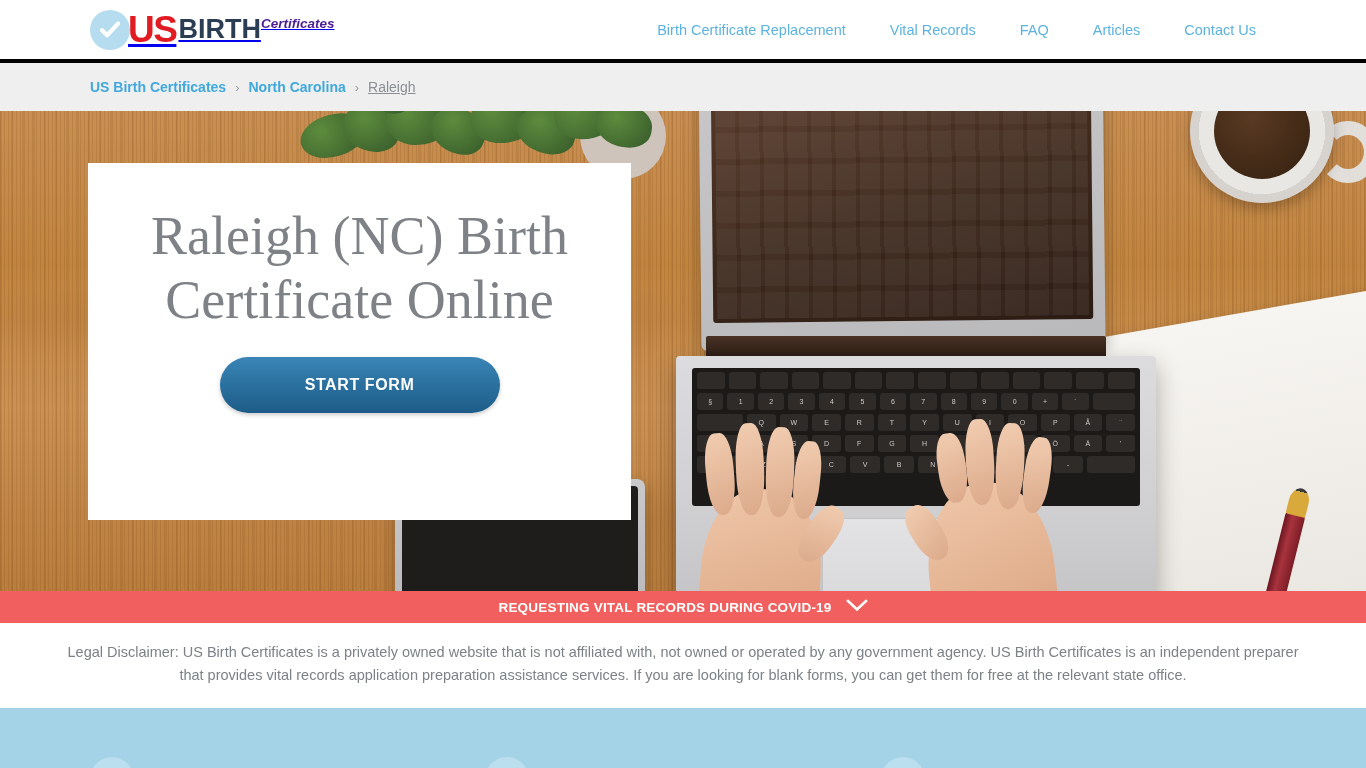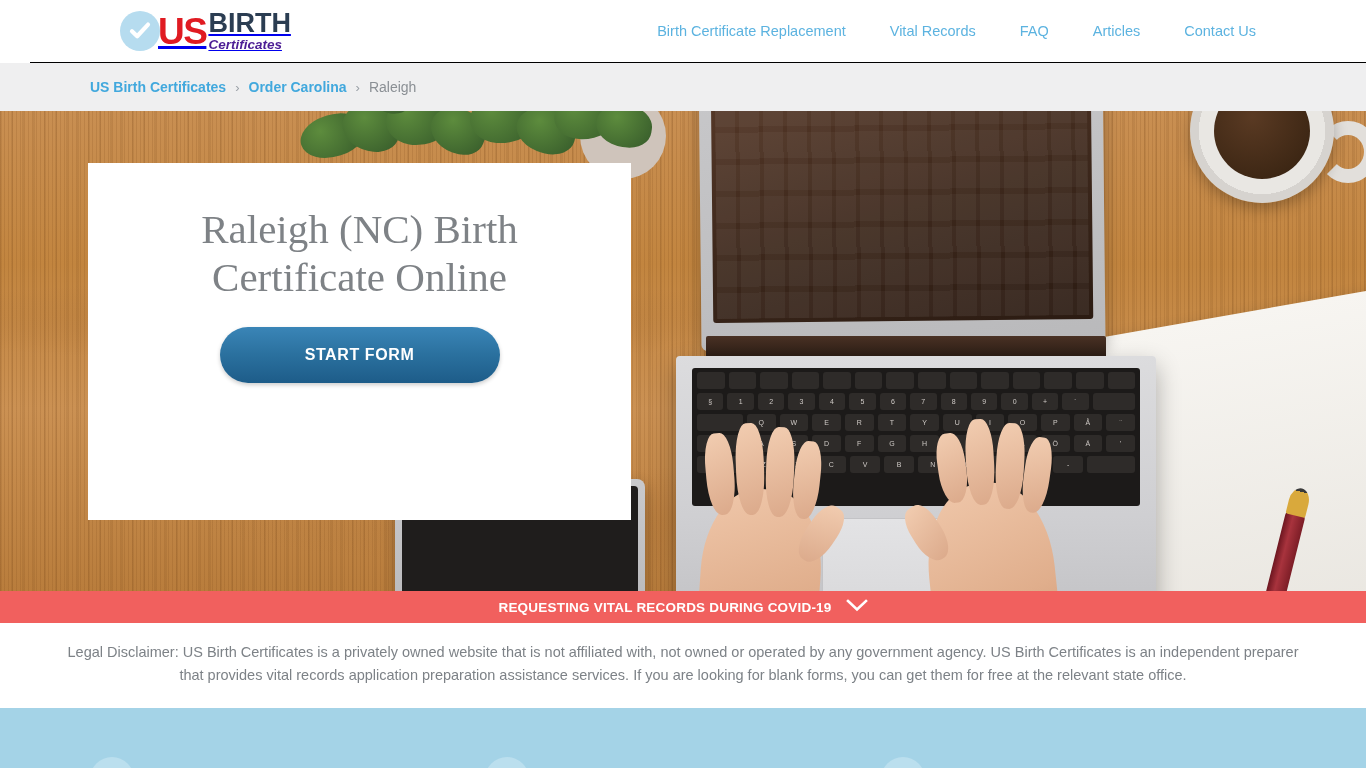--- a/index.html
+++ b/index.html
@@ -9,44 +9,43 @@
     background: #ffffff;
     overflow: hidden;
   }
 
   
   .header {
     height: 63px;
     background: #ffffff;
     display: flex;
     align-items: center;
-    border-bottom: 1px solid #000000;
+    border-bottom: 4px solid #000000;
     position: relative;
-    margin-left: 30px;
   }
   .logo {
     display: flex; align-items: center;
     margin-left: 90px;
     gap: 6px;
   }
   .logo-check {
     width: 40px; height: 40px; border-radius: 50%;
     background: #b6dcef;
     display: flex; align-items: center; justify-content: center;
     flex: none;
     margin-right: -8px;
   }
   .logo-check svg { display:block; }
   .logo-text { display:flex; align-items:center; }
   .logo-us {
     font-size: 37px; font-weight: bold; color: #e01b22;
     letter-spacing: -1.5px; line-height: 1;
     font-family: "Liberation Sans", sans-serif;
   }
-  .logo-right { display:flex; flex-direction:column; line-height:1; margin-left:2px; }
+  .logo-right { display:flex; line-height:1; margin-left:2px; }
   .logo-birth {
     font-size: 27px; font-weight: bold; color: #2b3d52;
     letter-spacing: 0px; line-height: 1;
   }
   .logo-cert {
     font-size: 13.5px; font-weight: bold; font-style: italic;
     color: #4c1d95; letter-spacing: 0px; margin-top: 1px;
   }
 
   .nav {
@@ -64,21 +63,21 @@
   
   .breadcrumb-bar {
     height: 48px;
     background: #efeff0;
     display: flex; align-items: center;
     padding-left: 90px;
     font-size: 14px;
   }
   .crumb-link { color: #41a8dd; font-weight: bold; text-decoration: none; }
   .crumb-sep { color: #9aa0a6; margin: 0 9px; font-size: 13px; }
-  .crumb-current { color: #8a8f94; }
+  .crumb-current { color: #8a8f94; text-decoration: underline; }
 
   
   .hero {
     position: relative;
     height: 480px;
     overflow: hidden;
     background: #c58a4c;
   }
   
   .wood {
@@ -236,21 +235,21 @@
   .hero-card {
     position: absolute; left: 88px; top: 52px;
     width: 543px; height: 357px;
     background: #ffffff;
     z-index: 30;
     display: flex; flex-direction: column; align-items: center;
     padding: 42px 30px 0 30px;
   }
   .hero-title {
     font-family: "Liberation Serif", serif;
-    font-size: 41px;
+    font-size: 54px;
     color: #7e8286;
     text-align: center;
     line-height: 1.18;
     font-weight: normal;
   }
   .hero-sub {
     margin-top: 22px;
     font-size: 15px;
     color: #9a9da0;
     text-align: center;
@@ -350,21 +349,21 @@
     <a href="#">Vital Records</a>
     <a href="#">FAQ</a>
     <a href="#">Articles</a>
     <a href="#">Contact Us</a>
   </nav>
 </header>
 
 <div class="breadcrumb-bar">
   <a class="crumb-link" href="#">US Birth Certificates</a>
   <span class="crumb-sep">›</span>
-  <a class="crumb-link" href="#">Order Carolina</a>
+  <a class="crumb-link" href="#">North Carolina</a>
   <span class="crumb-sep">›</span>
   <span class="crumb-current">Raleigh</span>
 </div>
 
 <section class="hero">
   <div class="wood"></div>
   <div class="wood-grain-a"></div>
   <div class="wood-grain-b"></div>
 
   <div class="plant">

